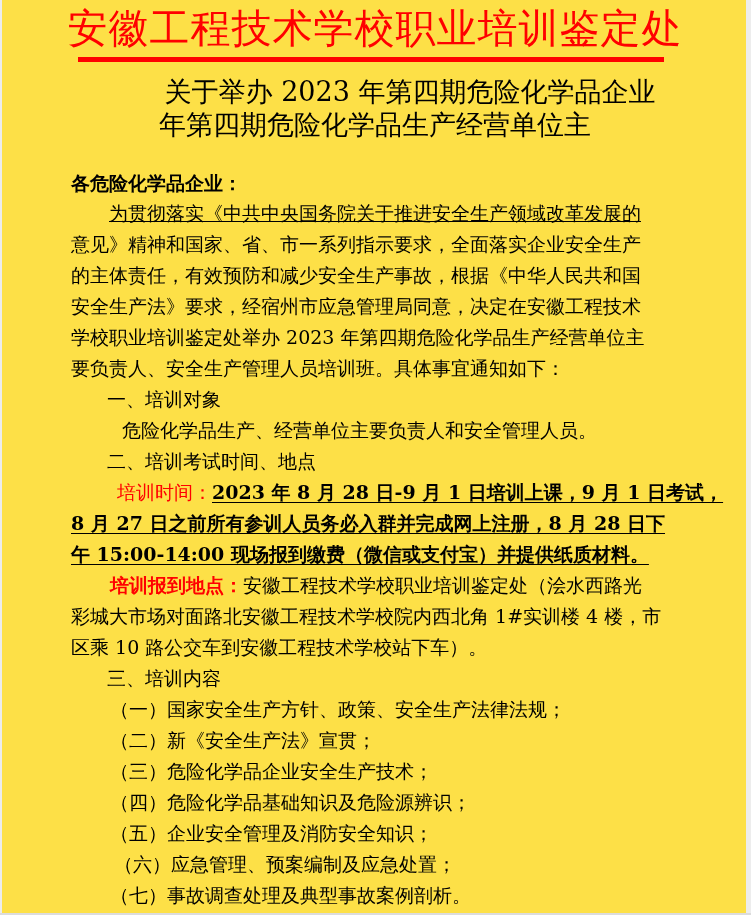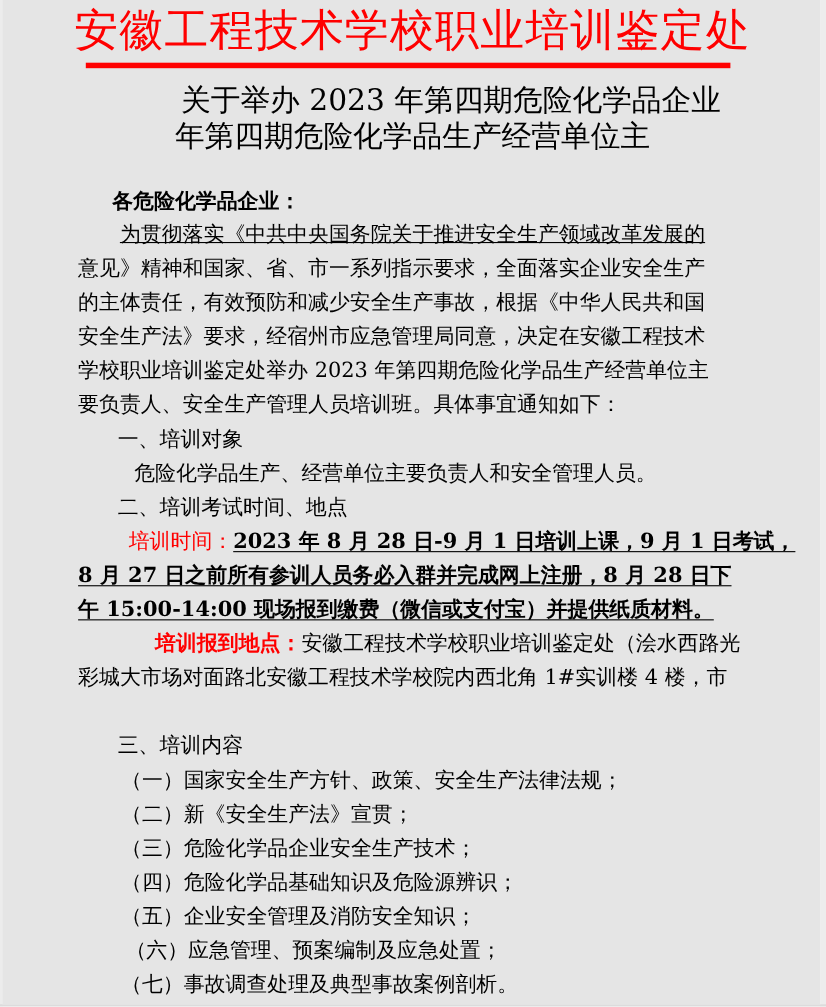--- a/index.html
+++ b/index.html
@@ -4,21 +4,21 @@
   <style>
     html, body { margin: 0; padding: 0; }
     body {
       width: 751px; height: 915px; overflow: hidden;
       background: #ffffff; position: relative;
       font-family: "DejaVu Serif", "Liberation Serif", serif;
       color: #000;
     }
     .page {
       position: absolute; left: 2px; top: 0; width: 744px; height: 913px;
-      background: #e5e5e5;
+      background: #fde047;
     }
     .edge-left { position: absolute; left: 0; top: 0; width: 2px; height: 915px; background: #ececec; }
     .edge-right { position: absolute; left: 746px; top: 0; width: 5px; height: 915px; background: #ededed; }
     .edge-bottom { position: absolute; left: 0; top: 913px; width: 751px; height: 2px; background: #dcdcdc; }
 
     .org-title {
       position: absolute; left: 0; top: 4px; width: 746px; text-align: center;
       color: #ff0000; font-size: 40px; line-height: 48px; letter-spacing: 1px;
       font-family: "DejaVu Serif", "Liberation Serif", serif;
     }
@@ -29,21 +29,21 @@
       position: absolute; left: 0; width: 746px; text-align: center;
       font-size: 27px; line-height: 36px; color: #000;
     }
     .t1 { top: 74px; margin-left: 35px; }
     .t2 { top: 107px; }
 
     .line {
       position: absolute; left: 69px; width: 620px; white-space: nowrap;
       font-size: 19px; line-height: 30px; color: #000;
     }
-    .bold { font-weight: bold; margin-left: 31px; }
+    .bold { font-weight: bold; }
     .red { color: #ff0000; }
     .u { text-decoration: underline; text-underline-offset: 3px; font-weight: bold; }
   </style>
 </head>
 <body>
 
 <div class="edge-left"></div>
 <div class="page">
   <div class="org-title">安徽工程技术学校职业培训鉴定处</div>
   <div class="red-rule"></div>
@@ -71,20 +71,21 @@
     <span class="u">8 月 27 日之前所有参训人员务必入群并完成网上注册，8 月 28 日下</span>
   </div>
   <div class="line" style="top:539px;">
     <span class="u">午 15:00-14:00 现场报到缴费（微信或支付宝）并提供纸质材料。</span>
   </div>
 
   <div class="line" style="top:570px; left:108px;">
     <span class="red bold">培训报到地点：</span><span>安徽工程技术学校职业培训鉴定处（浍水西路光</span>
   </div>
   <div class="line" style="top:601px;">彩城大市场对面路北安徽工程技术学校院内西北角 1#实训楼 4 楼，市</div>
+  <div class="line" style="top:632px;">区乘 10 路公交车到安徽工程技术学校站下车）。</div>
 
   <div class="line" style="top:663px; left:105px;">三、培训内容</div>
   <div class="line" style="top:694px; left:108px;">（一）国家安全生产方针、政策、安全生产法律法规；</div>
   <div class="line" style="top:725px; left:108px;">（二）新《安全生产法》宣贯；</div>
   <div class="line" style="top:756px; left:108px;">（三）危险化学品企业安全生产技术；</div>
   <div class="line" style="top:787px; left:108px;">（四）危险化学品基础知识及危险源辨识；</div>
   <div class="line" style="top:818px; left:108px;">（五）企业安全管理及消防安全知识；</div>
   <div class="line" style="top:849px; left:112px;">（六）应急管理、预案编制及应急处置；</div>
   <div class="line" style="top:880px; left:108px;">（七）事故调查处理及典型事故案例剖析。</div>
 </div>

